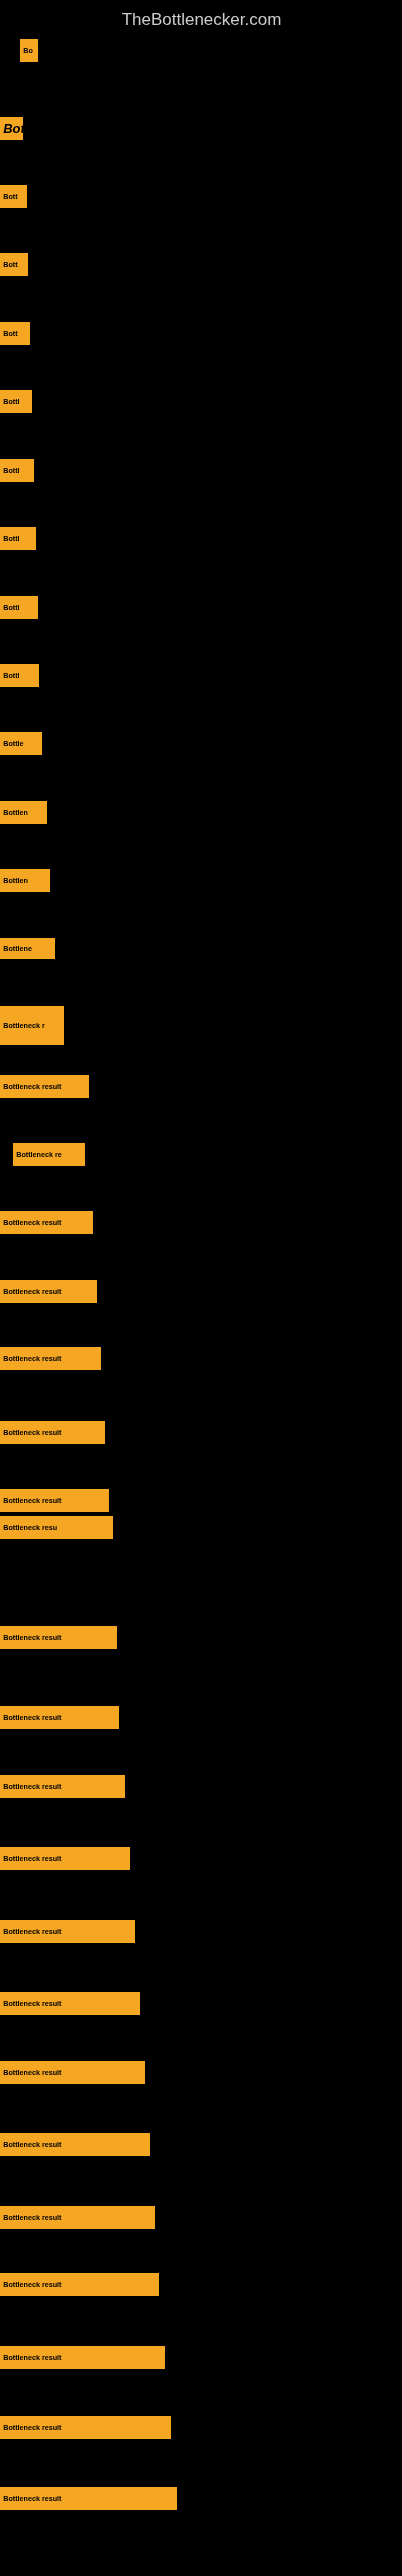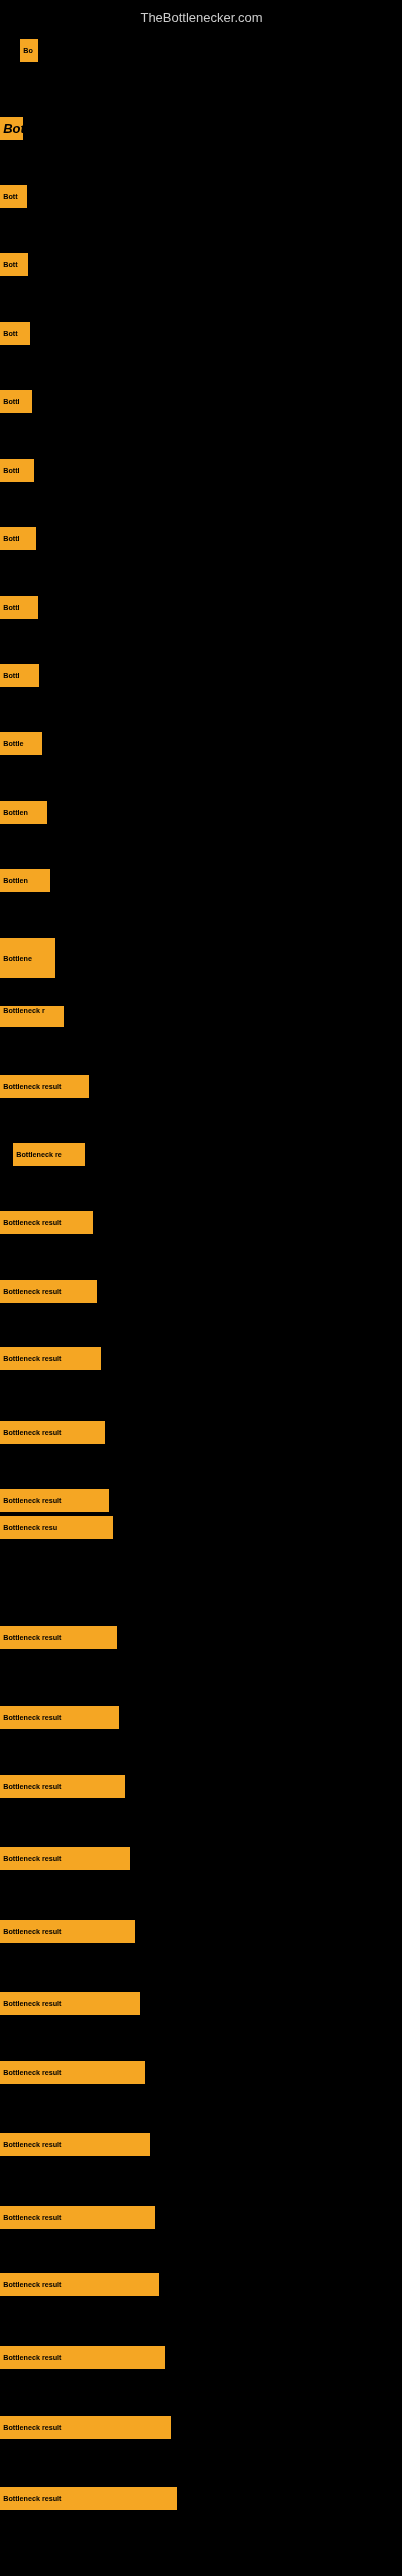--- a/index.html
+++ b/index.html
@@ -11,21 +11,21 @@
     body {
       background-color: #000000;
       width: 403px;
       min-height: 2576px;
       font-family: Arial, sans-serif;
       position: relative;
     }
 
     .site-title {
       color: #cccccc;
-      font-size: 13px;
+      font-size: 17px;
       text-align: center;
       padding: 6.4px 0;
       position: absolute;
       top: 4px;
       left: 0;
       right: 0;
     }
 
     .bars-container {
       position: absolute;
@@ -99,26 +99,26 @@
       <div style="background-color: rgb(245, 166, 35); height: 22.5px; width: 47px; display: flex; align-items: center; padding-left: 3.2px; min-width: 16px;">
         <span style="color: rgb(0, 0, 0); font-size: 7.2px; font-weight: bold; white-space: nowrap; overflow: hidden;">Bottlen</span>
       </div>
     </div>
     <div style="position: absolute; top: 845px; left: 0px; width: 100%;">
       <div style="background-color: rgb(245, 166, 35); height: 22.5px; width: 50px; display: flex; align-items: center; padding-left: 3.2px; min-width: 16px;">
         <span style="color: rgb(0, 0, 0); font-size: 7.2px; font-weight: bold; white-space: nowrap; overflow: hidden;">Bottlen</span>
       </div>
     </div>
     <div style="position: absolute; top: 914px; left: 0px; width: 100%;">
-      <div style="background-color: rgb(245, 166, 35); height: 40px; width: 55px; display: flex; align-items: center; padding-left: 3.2px; min-width: 16px;">
+      <div style="background-color: rgb(245, 166, 35); height: 21px; width: 55px; display: flex; align-items: center; padding-left: 3.2px; min-width: 16px;">
         <span style="color: rgb(0, 0, 0); font-size: 7.2px; font-weight: bold; white-space: nowrap; overflow: hidden;">Bottlene</span>
       </div>
     </div>
     <div style="position: absolute; top: 982px; left: 0px; width: 100%;">
-      <div style="background-color: rgb(245, 166, 35); height: 21px; width: 64px; display: flex; padding-left: 3.2px; min-width: 16px;">
+      <div style="background-color: rgb(245, 166, 35); height: 39px; width: 64px; display: flex; align-items: center; padding-left: 3.2px; min-width: 16px;">
         <span style="color: rgb(0, 0, 0); font-size: 7.2px; font-weight: bold; white-space: nowrap; overflow: hidden;">Bottleneck r</span>
       </div>
     </div>
     <div style="position: absolute; top: 1051px; left: 0px; width: 100%;">
       <div style="background-color: rgb(245, 166, 35); height: 22.5px; width: 89px; display: flex; align-items: center; padding-left: 3.2px; min-width: 16px;">
         <span style="color: rgb(0, 0, 0); font-size: 7.2px; font-weight: bold; white-space: nowrap; overflow: hidden;">Bottleneck result</span>
       </div>
     </div>
     <div style="position: absolute; top: 1119px; left: 13px; width: 100%;">
       <div style="background-color: rgb(245, 166, 35); height: 22.5px; width: 72px; display: flex; align-items: center; padding-left: 3.2px; min-width: 16px;">

